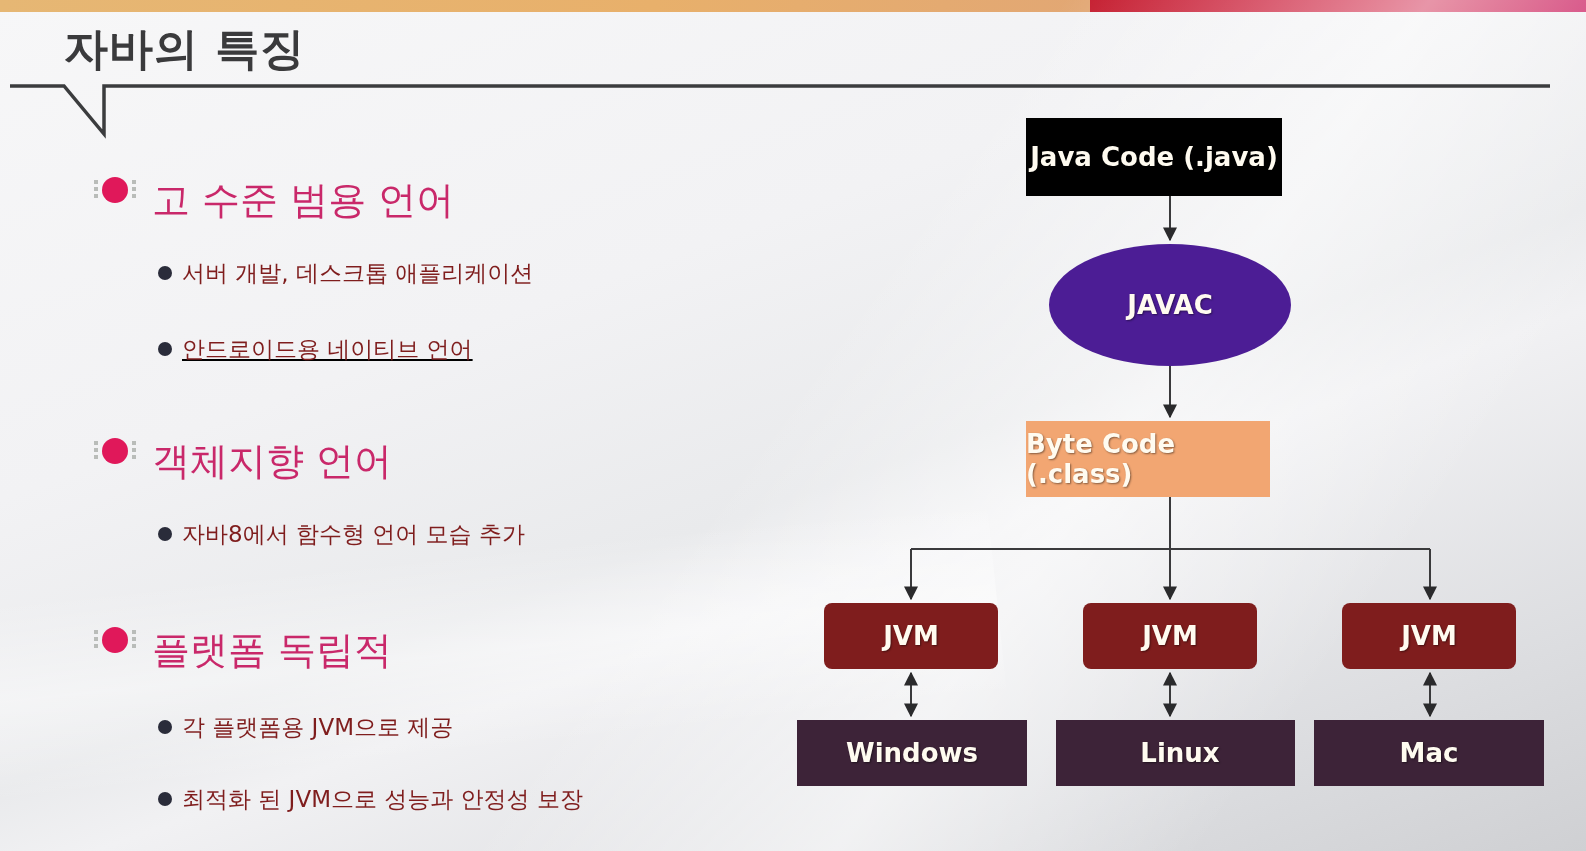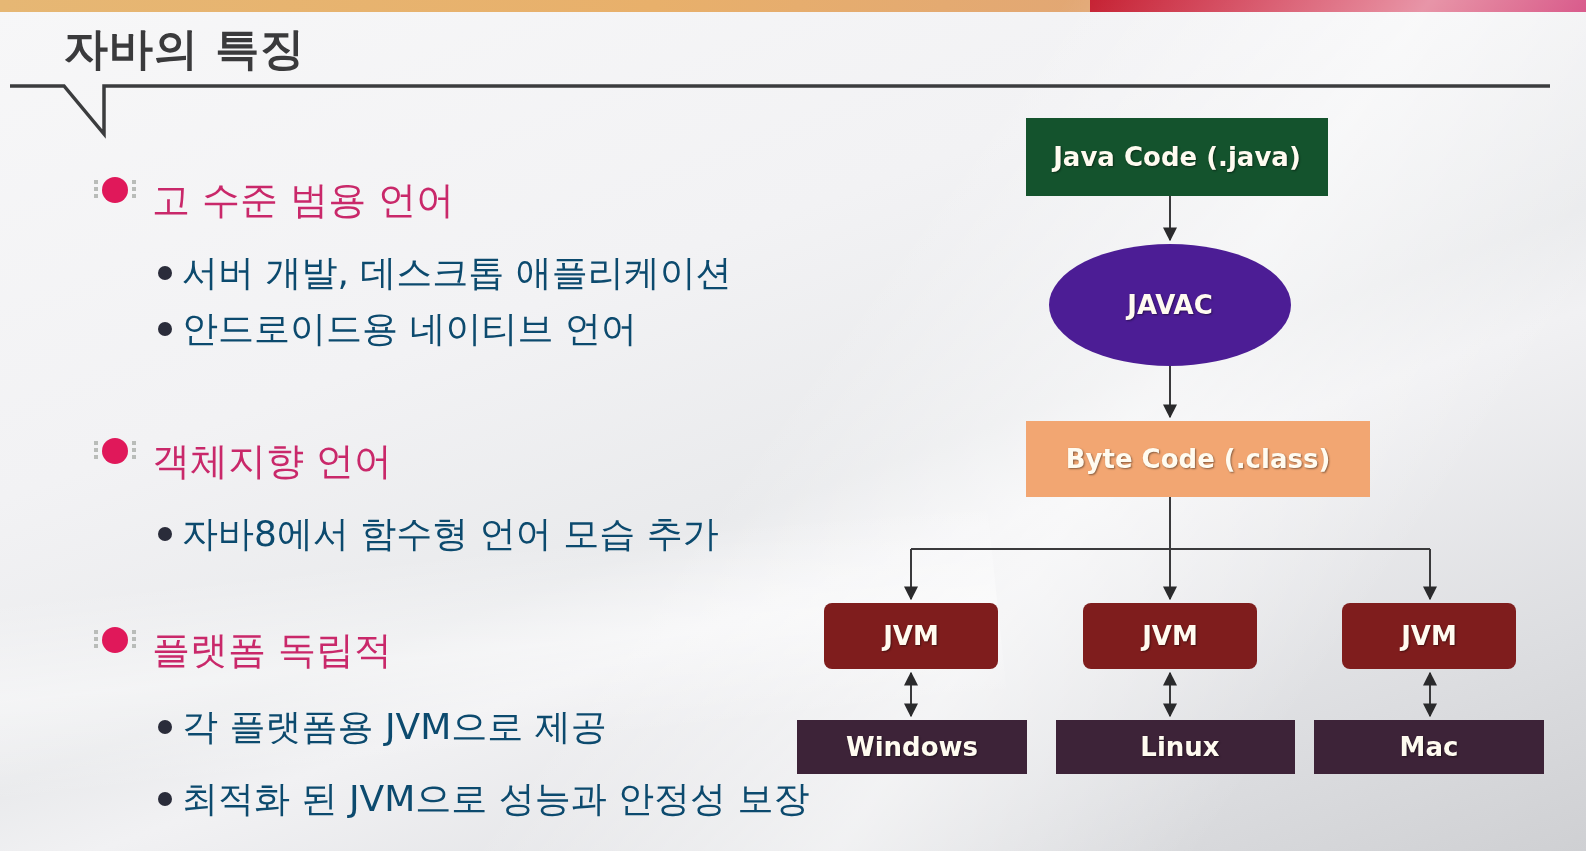--- a/index.html
+++ b/index.html
@@ -24,32 +24,32 @@
   .section { position:absolute; left:92px; }
   .sec-head { display:flex; align-items:flex-start; height:50px;margin-top:32px; }
   .bullet-red { position:relative; width:46px; height:30px; margin-right:14px; }
   .bullet-red .dot { position:absolute; left:10px; top:2px; width:26px; height:26px; border-radius:50%; background:#e0185a; }
   .bullet-red .dash { position:absolute; top:5px; width:4px; height:20px;
     background: repeating-linear-gradient(180deg, #b9bcb9 0 4px, transparent 4px 7px); }
   .bullet-red .dash.l { left:2px; } .bullet-red .dash.r { left:40px; }
   .sec-title { font-size:38px; color:#c9286a; }
   .sub { display:flex; align-items:center; margin-left:66px; height:40px; }
   .sub .dot { width:14px; height:14px; border-radius:50%; background:#2a2c3a; margin-right:10px; }
-  .sub .txt { font-size:36px; color:#0c4a6e; }
+  .sub .txt { font-size:23px; color:#7f1d1d; }
 
   
   .box { position:absolute; display:flex; align-items:center; justify-content:center; color:#fffbf0;
     font-weight:bold; text-shadow: 1px 1px 2px rgba(0,0,0,0.45); }
-  .java-code { left:1026px; top:118px; width:302px; height:78px; background:#14532d; font-size:26px; }
+  .java-code { left:1026px; top:118px; width:256px; height:78px; background:#000000; font-size:26px; }
   .javac { left:1049px; top:244px; width:242px; height:122px; background:#4c1d95; border-radius:50%;
     flex-direction:column; font-size:26px; line-height:46px; }
-  .byte-code { left:1026px; top:421px; width:344px; height:76px; background:#f2a672; font-size:26px; }
+  .byte-code { left:1026px; top:421px; width:244px; height:76px; background:#f2a672; font-size:26px; }
   .jvm { width:174px; height:66px; background:#7f1d1d; border-radius:8px; top:603px; font-size:26px; }
   .jvm1 { left:824px; } .jvm2 { left:1083px; } .jvm3 { left:1342px; }
-  .os { width:230px; height:54px; background:#3d2338; top:720px; font-size:26px; }
+  .os { width:230px; height:66px; background:#3d2338; top:720px; font-size:26px; }
   .os1 { left:797px; } .os2 { left:1056px;padding-left:9px; } .os3 { left:1314px; }
   svg.connectors { position:absolute; left:0; top:0; }
 </style>
 </head>
 <body>
 
 <div class="topbar-left"></div>
 <div class="topbar-right"></div>
 <div class="sheen sheen1"></div>
 <div class="sheen sheen2"></div>
@@ -65,21 +65,21 @@
       <span class="dash l"></span>
         <span class="dot"></span>
         <span class="dash r"></span>
     </div>
     <span class="sec-title">고 수준 범용 언어</span>
   </div>
   <div class="sub" style="margin-top:28px;">
     <span class="dot"></span>
     <span class="txt">서버 개발, 데스크톱 애플리케이션</span>
   </div>
-  <div class="sub" style="margin-top:16px;">
+  <div class="sub" style="margin-top:36px;text-decoration:underline;">
     <span class="dot"></span>
     <span class="txt">안드로이드용 네이티브 언어</span>
   </div>
 </div>
 
 <div class="section" style="top:404px;">
   <div class="sec-head">
     <div class="bullet-red">
       <span class="dash l"></span>
         <span class="dot"></span>

